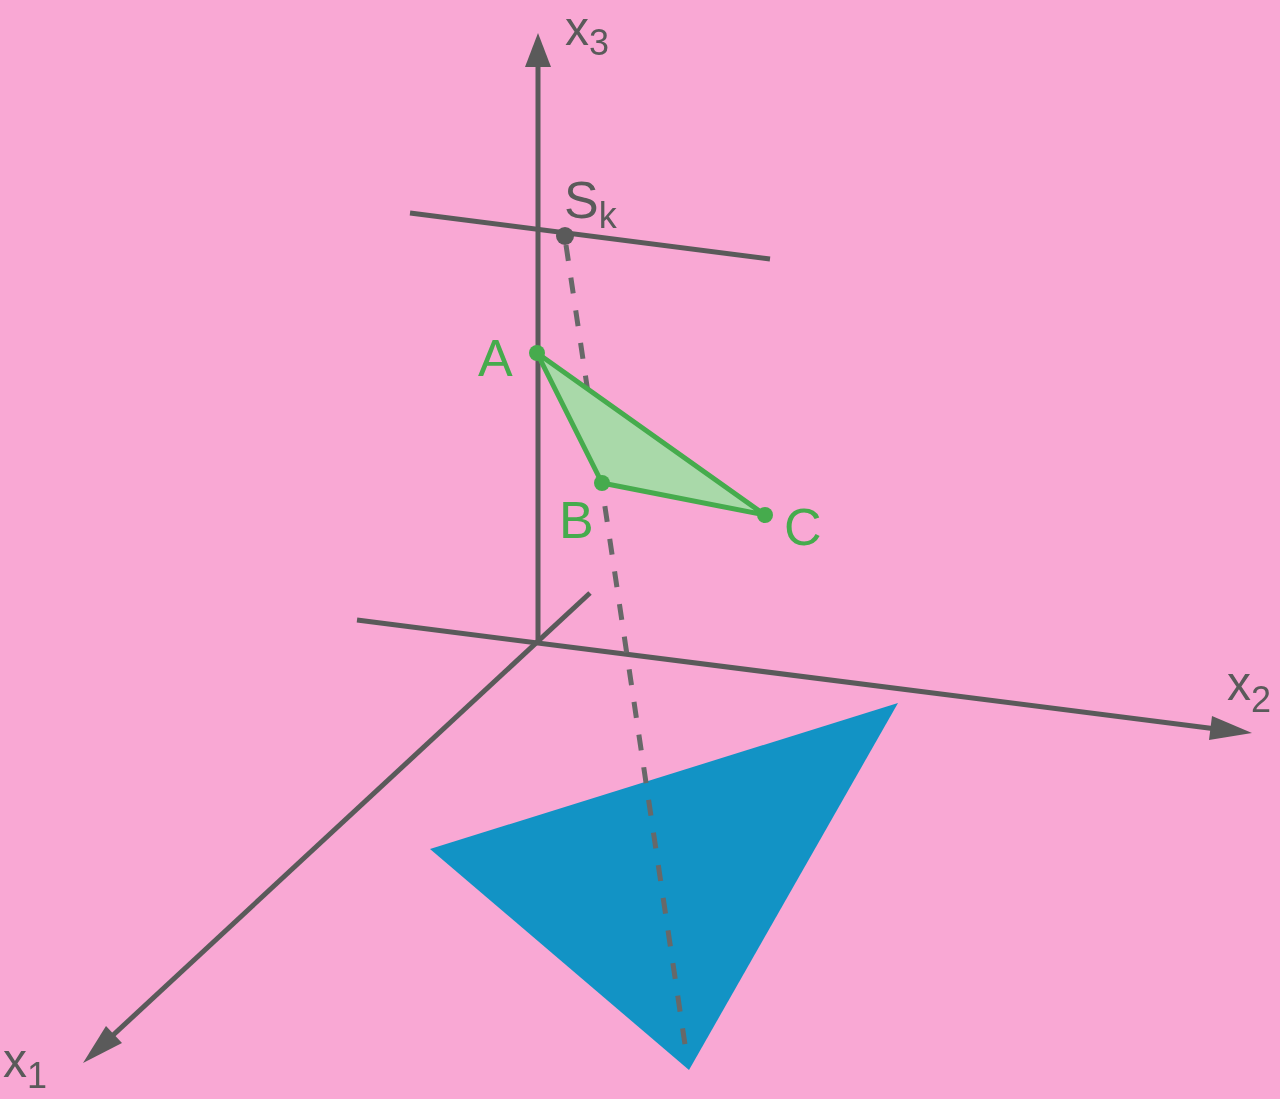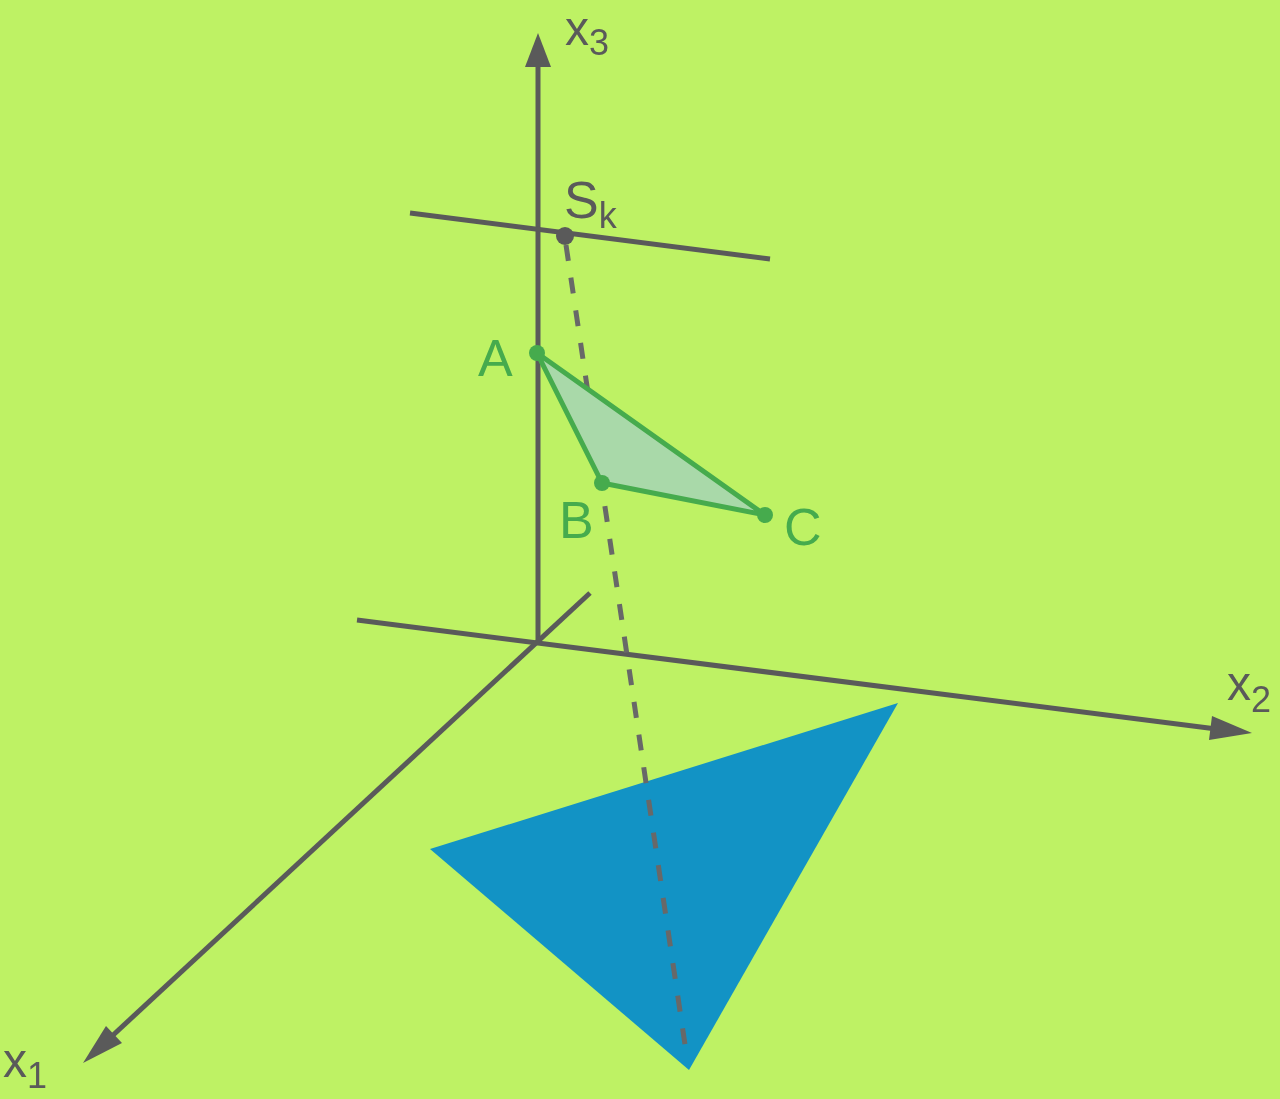--- a/index.html
+++ b/index.html
@@ -7,21 +7,21 @@
     padding: 0;
     background: #ffffff;
     width: 1280px;
     height: 1099px;
     overflow: hidden;
   }
   .figure-wrap {
     position: relative;
     width: 1280px;
     height: 1099px;
-    background: #bef264;
+    background: #f9a8d4;
   }
   svg { display: block; }
 
   .axis-line {
     stroke: var(--axis, #5a5a5a);
     stroke-width: 5;
     fill: none;
   }
   .arrow-head {
     fill: var(--axis, #5a5a5a);

